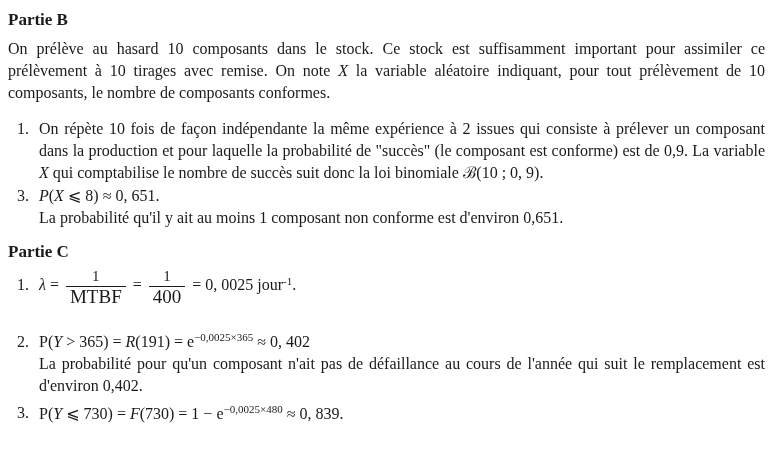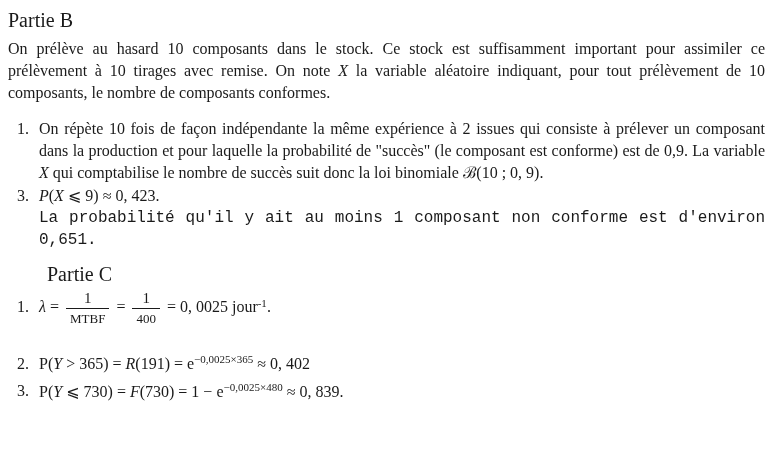--- a/index.html
+++ b/index.html
@@ -10,46 +10,46 @@
     box-sizing: border-box;
     padding: 12px 8px 0 8px;
     background: #ffffff;
     color: #1a1a1a;
     font-family: "Liberation Serif", "DejaVu Serif", serif;
     font-size: 16px;
     line-height: 22px;
     overflow: hidden;
   }
   .head {
-    font-size: 20px;
-    font-weight: normal;
+    font-size: 17px;
+    font-weight: bold;
     line-height: 16px;
     margin: 0 0 10px 0;
   }
-  .head-c { margin-top: 15px; margin-bottom: 8px; margin-left: 39px; }
+  .head-c { margin-top: 15px; margin-bottom: 8px; }
   .par {
     margin: 0 0 14px 0;
     text-align: justify;
   }
   .list { margin: 0; }
   .li {
     padding-left: 31px;
     text-indent: -31px;
     text-align: justify;
     margin-bottom: 1px;
   }
   .li-gap { margin-bottom: 21px; }
   .num {
     display: inline-block;
     width: 31px;
     padding-left: 9px;
     box-sizing: border-box;
     text-indent: 0;
   }
-  .cont { text-indent: 0; text-align: justify; font-family: Liberation Mono, monospace; }
+  .cont { text-indent: 0; text-align: justify; }
   .mi { font-style: italic; }
   .sup {
     font-size: 11px;
     vertical-align: 5.5px;
   }
   .frac {
     display: inline-block;
     vertical-align: middle;
     text-align: center;
     margin: 0 3px;
@@ -58,47 +58,47 @@
   .fr-top {
     display: block;
     padding: 0 4px 1px 4px;
     border-bottom: 1px solid #1a1a1a;
     font-size: 15px;
     line-height: 17px;
   }
   .fr-bot {
     display: block;
     padding: 1px 4px 0 4px;
-    font-size: 13px;
+    font-size: 19px;
     line-height: 17px;
   }
 </style>
 </head>
 <body>
 
 <div class="page">
 
   <div class="head">Partie B</div>
 
   <p class="par"><span>On prélève au hasard 10 composants dans le stock. Ce stock est suffisamment important pour assimiler ce prélèvement à 10 tirages avec remise. On note </span><span class="mi">X</span><span> la variable aléatoire indiquant, pour tout prélèvement de 10 composants, le nombre de composants conformes.</span></p>
 
   <div class="list">
 
     <div class="li"><span class="num">1.</span><span>On répète 10 fois de façon indépendante la même expérience à 2 issues qui consiste à prélever un composant dans la production et pour laquelle la probabilité de "succès" (le composant est conforme) est de 0,9. La variable </span><span class="mi">X</span><span> qui comptabilise le nombre de succès suit donc la loi binomiale </span><span>ℬ</span><span>(10 ; 0, 9).</span></div>
 
 
-    <div class="li"><span class="num">3.</span><span class="mi">P</span><span>(</span><span class="mi">X</span><span> ⩽ 9) ≈ 0, 423.</span><div class="cont">La probabilité qu'il y ait au moins 1 composant non conforme est d'environ 0,651.</div></div>
+    <div class="li"><span class="num">3.</span><span class="mi">P</span><span>(</span><span class="mi">X</span><span> ⩽ 8) ≈ 0, 651.</span><div class="cont">La probabilité qu'il y ait au moins 1 composant non conforme est d'environ 0,651.</div></div>
 
   </div>
 
   <div class="head head-c">Partie C</div>
 
   <div class="list">
 
     <div class="li li-gap"><span class="num">1.</span><span class="mi">λ</span><span> = </span><span class="frac"><span class="fr-top">1</span><span class="fr-bot">MTBF</span></span><span> = </span><span class="frac"><span class="fr-top">1</span><span class="fr-bot">400</span></span><span> = 0, 0025 jour</span><span class="sup">-1</span><span>.</span></div>
 
-    <div class="li"><span class="num">2.</span><span>P(</span><span class="mi">Y</span><span> &gt; 365) = </span><span class="mi">R</span><span>(191) = e</span><span class="sup">−0,0025×365</span><span> ≈ 0, 402</span></div>
+    <div class="li"><span class="num">2.</span><span>P(</span><span class="mi">Y</span><span> &gt; 365) = </span><span class="mi">R</span><span>(191) = e</span><span class="sup">−0,0025×365</span><span> ≈ 0, 402</span><div class="cont">La probabilité pour qu'un composant n'ait pas de défaillance au cours de l'année qui suit le remplacement est d'environ 0,402.</div></div>
 
     <div class="li"><span class="num">3.</span><span>P(</span><span class="mi">Y</span><span> ⩽ 730) = </span><span class="mi">F</span><span>(730) = 1 − e</span><span class="sup">−0,0025×480</span><span> ≈ 0, 839.</span></div>
 
   </div>
 
 </div>
 
 </body></html>

